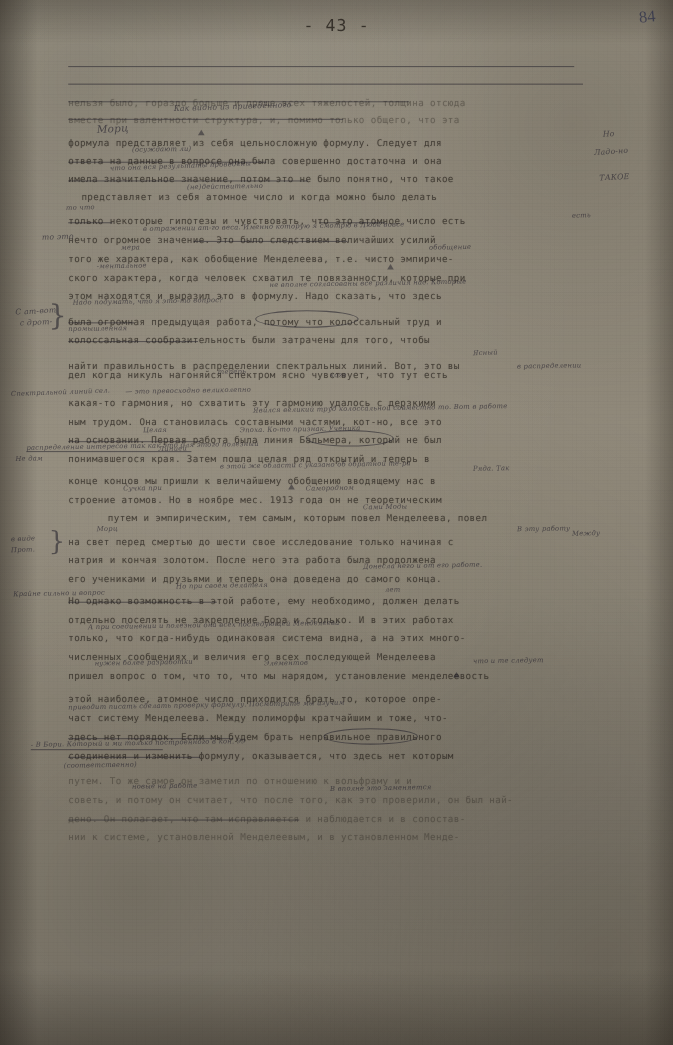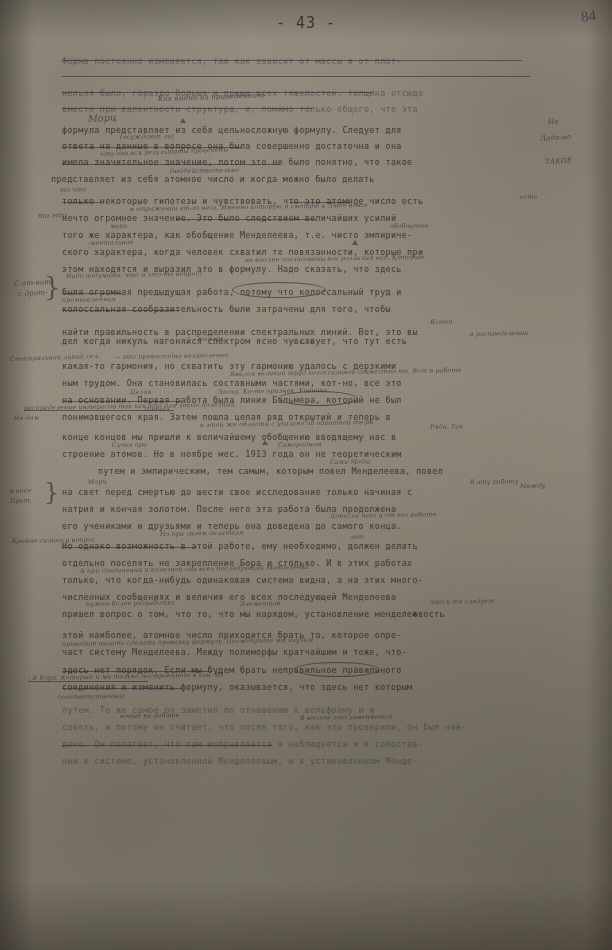--- a/index.html
+++ b/index.html
@@ -187,27 +187,26 @@
 
   <div class="top-shadow"></div>
   <div class="binding-shadow"></div>
   <div class="right-shadow"></div>
   <div class="bottom-shadow"></div>
 
   <div class="page-num">- 43 -</div>
   <div class="archive-num">84</div>
 
   <div class="typed-layer" id="typed-layer">
-      <div class="typed faded" style="left: 62px; top: 56px;">Форма постоянно изменяется, так как зависит от массы и от плот-</div>
       <div class="typed faded" style="left: 62px; top: 88px;">нельзя было, гораздо больше и проще всех тяжелостей, толщина отсюда</div>
       <div class="typed faded" style="left: 62px; top: 104px;">вместе при валентности структура, и, помимо только общего, что эта</div>
       <div class="typed" style="left: 62px; top: 125px;">формула представляет из себя цельносложную формулу. Следует для</div>
       <div class="typed" style="left: 62px; top: 141px;">ответа на данные в вопросе она была совершенно достаточна и она</div>
       <div class="typed" style="left: 62px; top: 157px;">имела значительное значение, потом это не было понятно, что такое</div>
-      <div class="typed" style="left: 51px; top: 174px;">представляет из себя атомное число и когда можно было делать</div>
+      <div class="typed" style="left: 74px; top: 174px;">представляет из себя атомное число и когда можно было делать</div>
       <div class="typed" style="left: 62px; top: 196px;">только некоторые гипотезы и чувствовать, что это атомное число есть</div>
       <div class="typed" style="left: 62px; top: 213px;">нечто огромное значение. Это было следствием величайших усилий</div>
       <div class="typed" style="left: 62px; top: 230px;">того же характера, как обобщение Менделеева, т.е. чисто эмпириче-</div>
       <div class="typed" style="left: 62px; top: 247px;">ского характера, когда человек схватил те повязанности, которые при</div>
       <div class="typed" style="left: 62px; top: 264px;">этом находятся и выразил это в формулу. Надо сказать, что здесь</div>
       <div class="typed" style="left: 62px; top: 287px;">была огромная предыдущая работа, потому что колоссальный труд и</div>
       <div class="typed" style="left: 62px; top: 304px;">колоссальная сообразительность были затрачены для того, чтобы</div>
       <div class="typed" style="left: 62px; top: 327px;">найти правильность в распределении спектральных линий. Вот, это вы</div>
       <div class="typed" style="left: 62px; top: 336px;">дел когда никуль нагоняйся спектром ясно чувствует, что тут есть</div>
       <div class="typed" style="left: 62px; top: 361px;">какая-то гармония, но схватить эту гармонию удалось с дерзкими</div>

